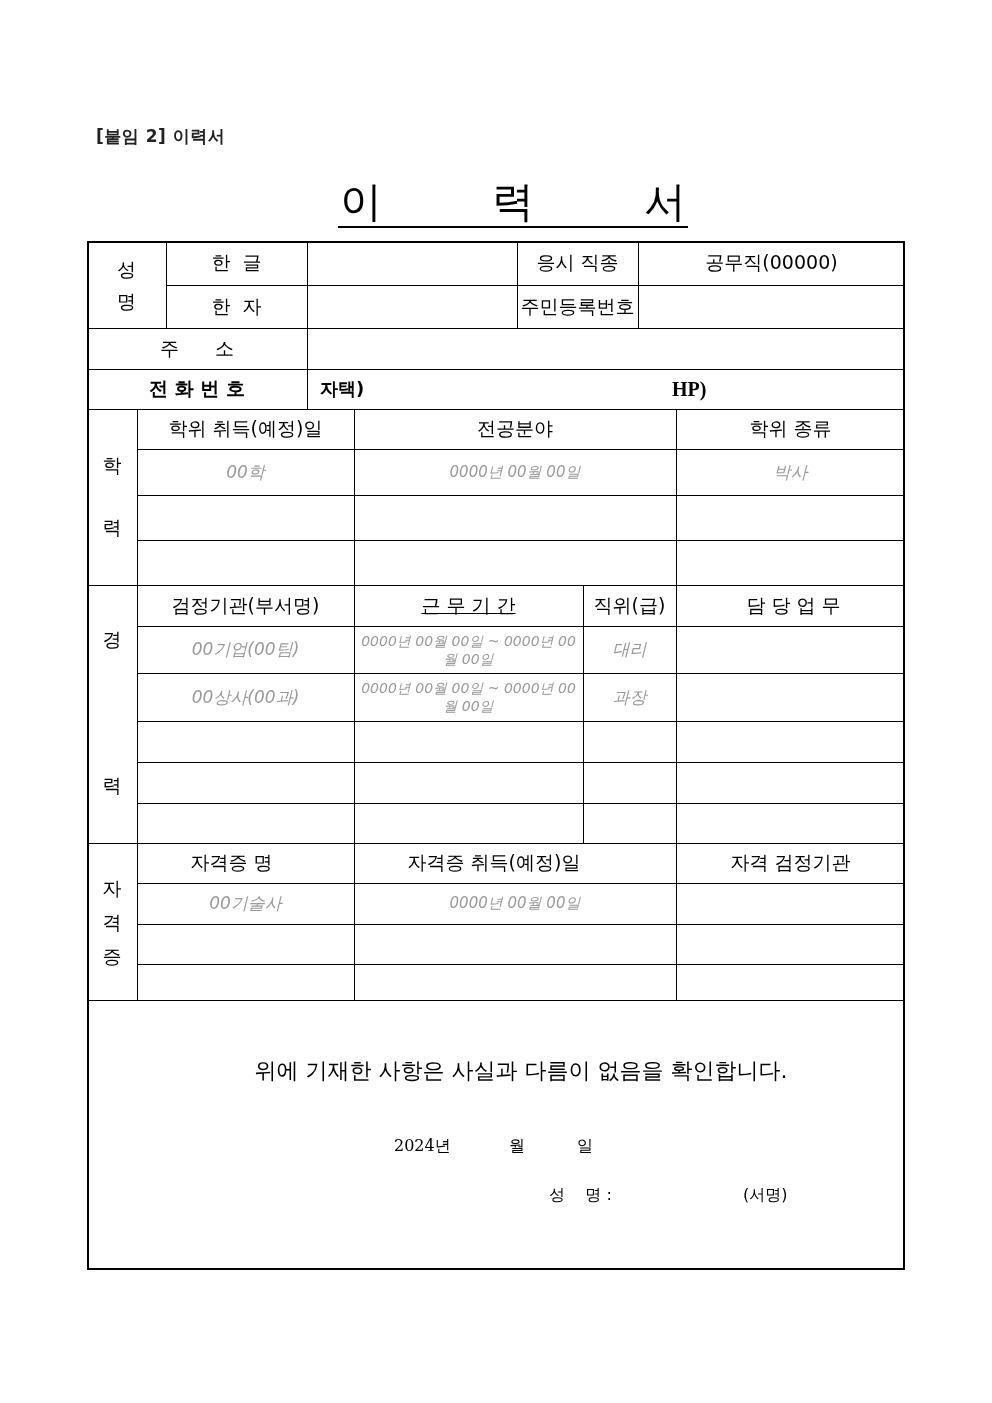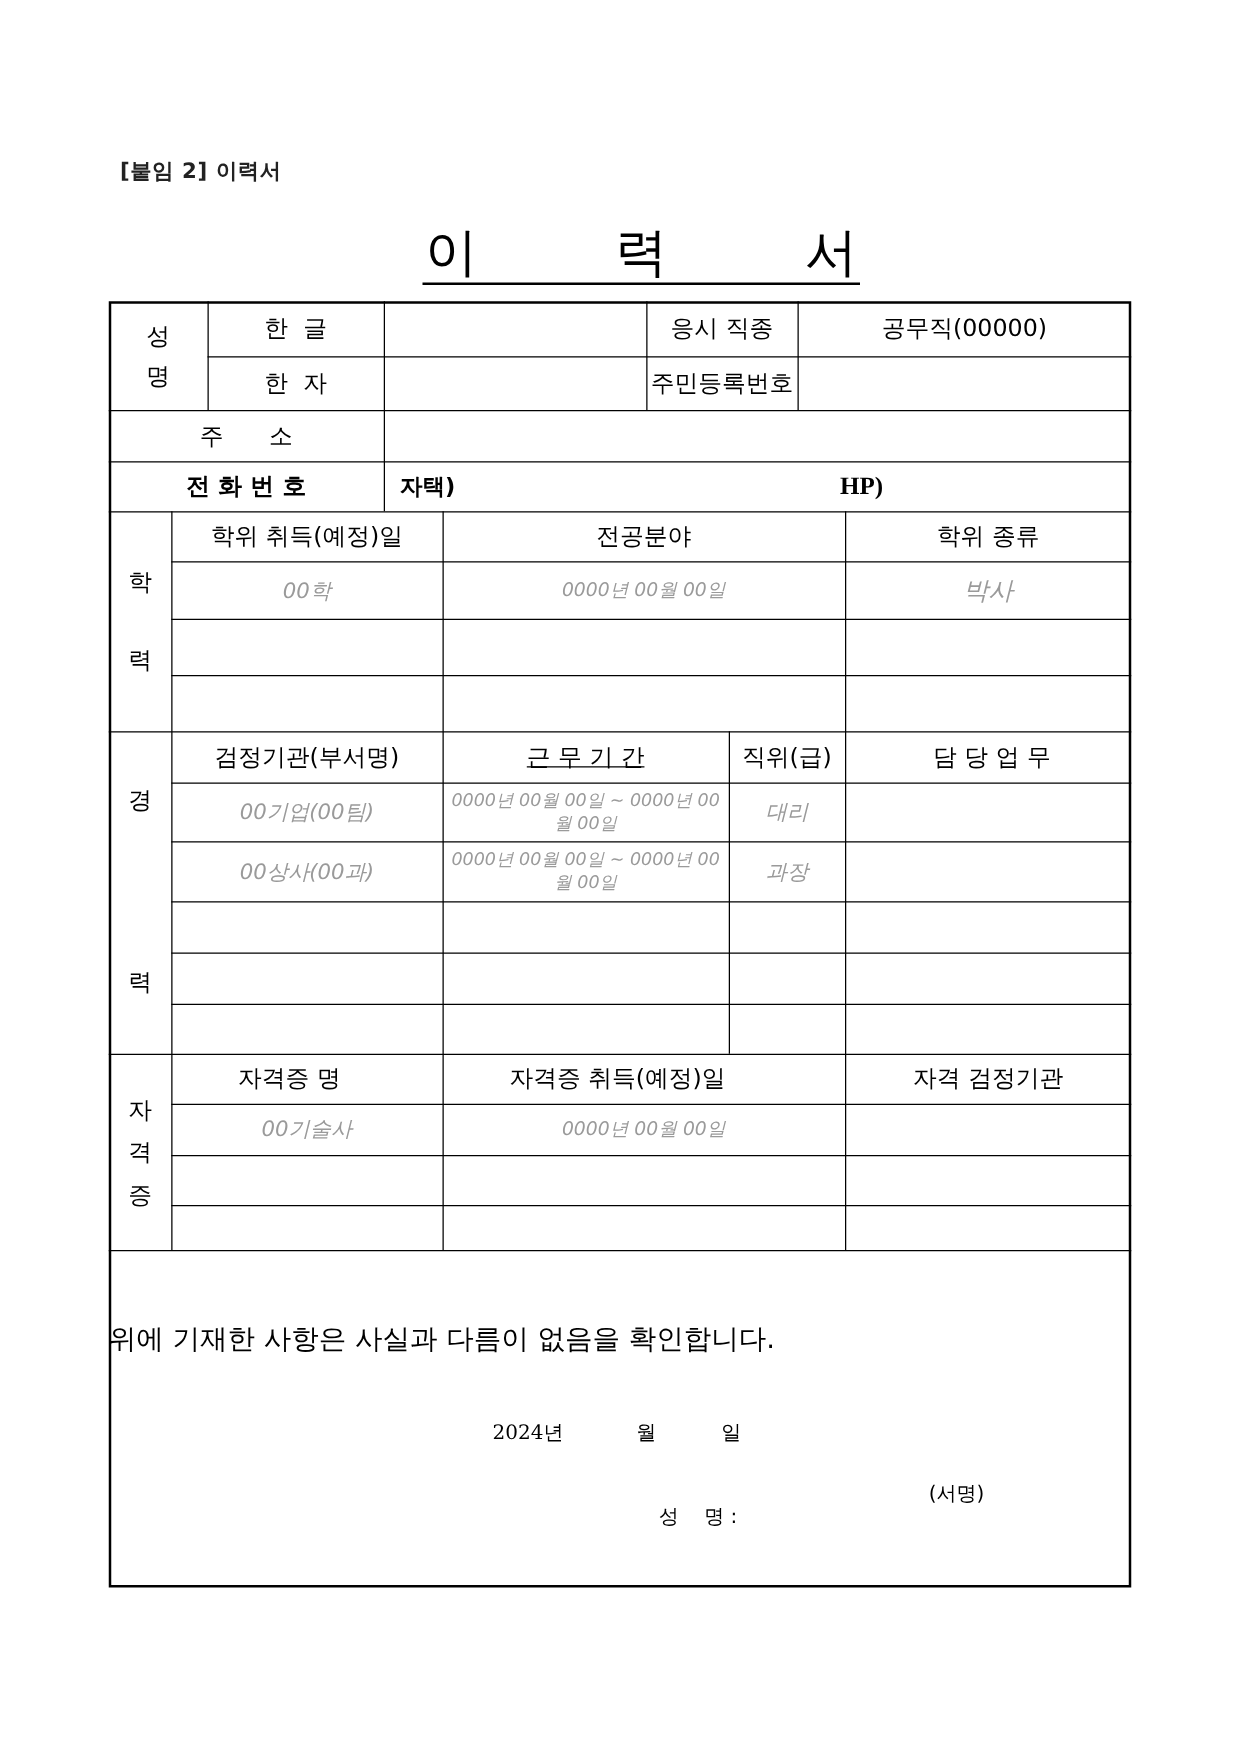--- a/index.html
+++ b/index.html
@@ -81,21 +81,21 @@
 <div class="cell vert" style="left:87px;top:409px;width:50px;height:176px;justify-content:space-around;padding:26px 0;">
   <span>학</span>
   <span>력</span>
 </div>
 <div class="cell" style="left:137px;top:409px;width:217px;height:40px;">학위 취득(예정)일</div>
 <div class="cell" style="left:354px;top:409px;width:322px;height:40px;">전공분야</div>
 <div class="cell" style="left:676px;top:409px;width:229px;height:40px;">학위 종류</div>
 
 <div class="cell ph" style="left:137px;top:449px;width:217px;height:46px;">00학</div>
 <div class="cell ph" style="left:354px;top:449px;width:322px;height:46px;font-size:15px;">0000년 00월 00일</div>
-<div class="cell ph" style="left:676px;top:449px;width:229px;height:46px;font-size:20px;">박사</div>
+<div class="cell ph" style="left:676px;top:449px;width:229px;height:46px;font-size:17px;">박사</div>
 <div class="cell" style="left:137px;top:495px;width:217px;height:45px;"></div>
 <div class="cell" style="left:354px;top:495px;width:322px;height:45px;"></div>
 <div class="cell" style="left:676px;top:495px;width:229px;height:45px;"></div>
 <div class="cell" style="left:137px;top:540px;width:217px;height:45px;"></div>
 <div class="cell" style="left:354px;top:540px;width:322px;height:45px;"></div>
 <div class="cell" style="left:676px;top:540px;width:229px;height:45px;"></div>
 
 <div class="cell vert" style="left:87px;top:585px;width:50px;height:258px;justify-content:space-between;padding:42px 0 44px;">
   <span>경</span>
   <span>력</span>
@@ -142,19 +142,19 @@
 <div class="cell ph" style="left:137px;top:883px;width:217px;height:41px;">00기술사</div>
 <div class="cell ph" style="left:354px;top:883px;width:322px;height:41px;font-size:15px;">0000년 00월 00일</div>
 <div class="cell" style="left:676px;top:883px;width:229px;height:41px;"></div>
 <div class="cell" style="left:137px;top:924px;width:217px;height:40px;"></div>
 <div class="cell" style="left:354px;top:924px;width:322px;height:40px;"></div>
 <div class="cell" style="left:676px;top:924px;width:229px;height:40px;"></div>
 <div class="cell" style="left:137px;top:964px;width:217px;height:36px;"></div>
 <div class="cell" style="left:354px;top:964px;width:322px;height:36px;"></div>
 <div class="cell" style="left:676px;top:964px;width:229px;height:36px;"></div>
 
-<div class="decl" style="left:87px;top:1056px;width:868px;text-align:left;font-family:'DejaVu Sans',sans-serif;font-size:22px;">위에 기재한 사항은 사실과 다름이 없음을 확인합니다.</div>
+<div class="decl" style="left:87px;top:1056px;width:868px;text-align:center;font-family:'DejaVu Sans',sans-serif;font-size:22px;">위에 기재한 사항은 사실과 다름이 없음을 확인합니다.</div>
 <div class="decl" style="left:394px;top:1136px;">2024년</div>
 <div class="decl" style="left:509px;top:1136px;font-family:'DejaVu Sans',sans-serif;">월</div>
 <div class="decl" style="left:577px;top:1136px;font-family:'DejaVu Sans',sans-serif;">일</div>
-<div class="decl" style="left:527px;top:1185px;white-space:pre;font-family:'DejaVu Sans',sans-serif;margin-top:18px;">성    명 :</div>
+<div class="decl" style="left:549px;top:1185px;white-space:pre;font-family:'DejaVu Sans',sans-serif;">성    명 :</div>
 <div class="decl" style="left:640px;top:1182px;width:100px;height:34px;"></div>
 <div class="decl" style="left:743px;top:1185px;font-family:'DejaVu Sans',sans-serif;">(서명)</div>
 
 </body></html>

